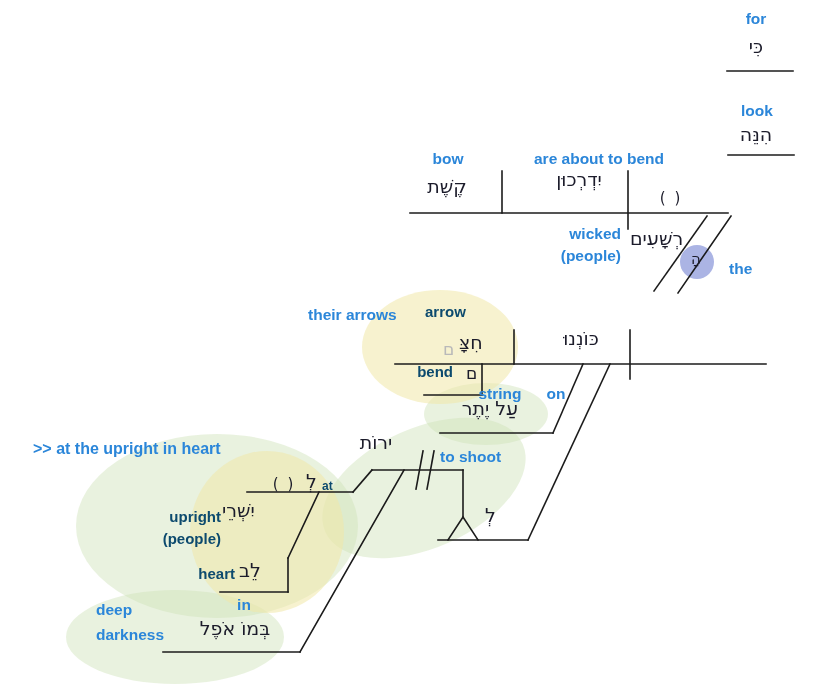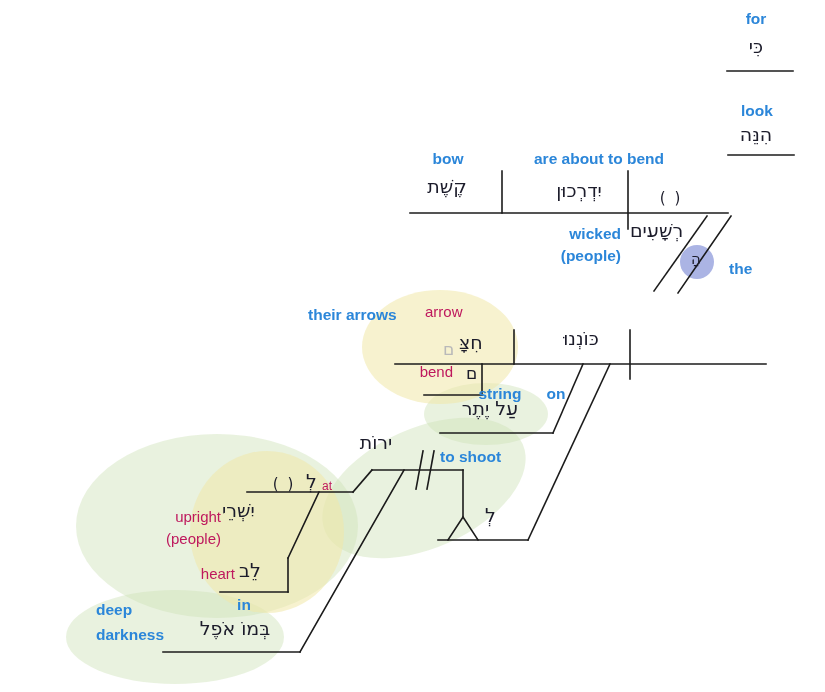--- a/index.html
+++ b/index.html
@@ -3,21 +3,21 @@
 <meta charset="utf-8">
 <style>
   html,body{margin:0;padding:0;background:#fff;}
   #stage{position:relative;width:825px;height:692px;background:#fff;overflow:hidden;
          font-family:"Liberation Sans",sans-serif;margin-left:20px;}
   #shapes{position:absolute;left:0;top:0;}
   .txt{position:absolute;white-space:nowrap;line-height:1.1;}
   .bb{color:#2b86d9;font-weight:bold;font-size:15.5px;}
   .en{color:#2b86d9;font-weight:normal;font-size:16px;}
   .enb{color:#2b86d9;font-weight:bold;font-size:16px;}
-  .gray{color:#be185d;font-weight:normal;font-size:15px;}
+  .gray{color:#0c4a6e;font-weight:bold;font-size:15px;}
   .he{color:#1c1c2b;font-family:"DejaVu Sans",sans-serif;font-size:19px;direction:rtl;unicode-bidi:isolate;}
   .he-sm{font-size:15px;}
   .he-md{font-size:17px;}
   .ghost{color:#b9b9b9;}
   .dark{color:#1c1c2b;font-size:15px;letter-spacing:2px;font-family:"DejaVu Sans",sans-serif;}
   .ctr{transform:translateX(-50%);}
   .rt{transform:translateX(-100%);}
 </style>
 </head>
 <body>
@@ -76,40 +76,41 @@
   </svg>
 
   <div class="txt bb ctr" style="left:736px;top:10px;">for</div>
   <div class="txt he ctr" style="left:736px;top:36px;">כִּי</div>
   <div class="txt bb ctr" style="left:737px;top:102px;">look</div>
   <div class="txt he ctr" style="left:736px;top:124px;">הִנֵּה</div>
 
   <div class="txt bb ctr" style="left:428px;top:150px;">bow</div>
   <div class="txt he ctr" style="left:427px;top:176px;">קֶשֶׁת</div>
   <div class="txt bb ctr" style="left:579px;top:150px;">are about to bend</div>
-  <div class="txt he ctr" style="left:559px;top:180px;">יִדְרְכוּן</div>
+  <div class="txt he ctr" style="left:559px;top:169px;">יִדְרְכוּן</div>
   <div class="txt dark ctr" style="left:651px;top:190px;">( )</div>
   <div class="txt bb rt" style="left:601px;top:225px;">wicked</div>
   <div class="txt bb rt" style="left:601px;top:247px;">(people)</div>
-  <div class="txt he" style="left:610px;top:220px;">רְשָׁעִים</div>
+  <div class="txt he" style="left:610px;top:228px;">רְשָׁעִים</div>
   <div class="txt he he-sm ctr" style="left:676px;top:251px;">הָ</div>
   <div class="txt bb" style="left:709px;top:260px;">the</div>
 
   <div class="txt bb" style="left:288px;top:306px;">their arrows</div>
   <div class="txt gray" style="left:405px;top:304px;">arrow</div>
   <div class="txt he he-md ghost" style="left:423px;top:340px;">ם</div>
   <div class="txt he" style="left:439px;top:332px;">חִצָּ</div>
   <div class="txt gray rt" style="left:433px;top:364px;">bend</div>
   <div class="txt he he-md" style="left:446px;top:364px;">ם</div>
   <div class="txt he ctr" style="left:561px;top:328px;text-align:right;">כּוֹנְנוּ</div>
 
   <div class="txt bb ctr" style="left:480px;top:385px;">string</div>
   <div class="txt bb ctr" style="left:536px;top:385px;">on</div>
   <div class="txt he ctr" style="left:470px;top:398px;">עַל יֶתֶר</div>
 
+  <div class="txt enb" style="left:13px;top:440px;">&gt;&gt; at the upright in heart</div>
 
   <div class="txt he ctr" style="left:356px;top:432px;">ירוֹת</div>
   <div class="txt bb" style="left:420px;top:448px;">to shoot</div>
   <div class="txt he" style="left:465px;top:505px;">לְ</div>
 
   <div class="txt dark ctr" style="left:264px;top:476px;">( )</div>
   <div class="txt he" style="left:286px;top:471px;">לְ</div>
   <div class="txt gray" style="left:302px;top:480px;font-size:12px;">at</div>
   <div class="txt gray rt" style="left:201px;top:509px;">upright</div>
   <div class="txt gray rt" style="left:201px;top:531px;">(people)</div>

